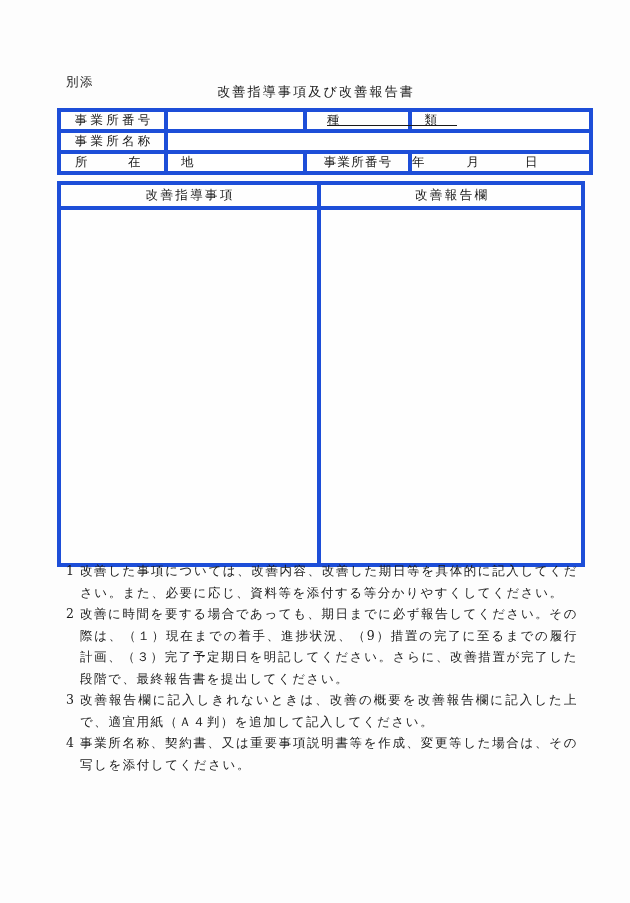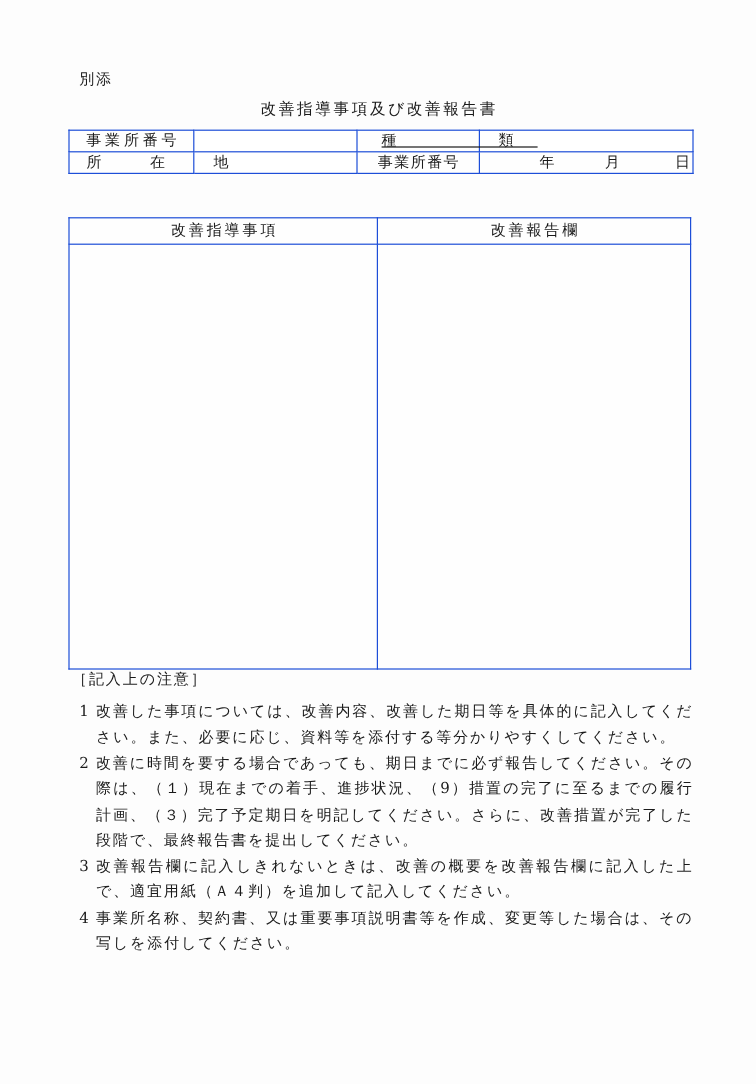--- a/index.html
+++ b/index.html
@@ -20,21 +20,21 @@
     position: absolute;
     left: 0; top: 0;
     width: 630px;
     height: 903px;
   }
 
   
   .attach-label {
     position: absolute;
     left: 66px;
-    top: 60px;
+    top: 76px;
     font-size: 12.5px;
     letter-spacing: 1.5px;
     line-height: 1;
     white-space: nowrap;
   }
 
   
   .doc-title {
     position: absolute;
     left: 0;
@@ -49,21 +49,21 @@
   }
 
   
   .tbl {
     position: absolute;
     border-collapse: collapse;
     table-layout: fixed;
     background: #fefefe;
   }
   .tbl td, .tbl th {
-    border: 1px solid #1d4ed8;
+    border: 4px solid #1d4ed8;
     padding: 0;
     font-weight: normal;
     font-size: 12.5px;
     vertical-align: middle;
   }
 
   
   #info-table {
     left: 57px;
     top: 108px;
@@ -90,21 +90,20 @@
   }
   .lbl-kind {
     letter-spacing: 20px;
     text-indent: 20px;
   }
   .value-cell {
     background: #ffffff;
   }
   .date-cell {
     padding: 0 12px 0 0;
-    text-align: right;
     white-space: nowrap;
   }
   .date-cell .ymd-y { margin-right: 38px; }
   .date-cell .ymd-m { margin-right: 42px; }
   .date-cell .ymd-d { margin-right: 2px; }
 
   
   #main-table {
     left: 57px;
     top: 181px;
@@ -167,20 +166,24 @@
 
   <div class="doc-title">改善指導事項及び改善報告書</div>
 
   <table class="tbl" id="info-table">
     <tbody>
       <tr>
         <td class="lbl-cell lbl-5" style="width:103px;">事業所番号</td>
         <td class="value-cell" style="width:135px;"></td>
         <td class="lbl-cell lbl-kind" style="width:101px;text-decoration:underline;">種　　類</td>
         <td class="value-cell" style="width:177px;"></td>
+      </tr>
+      <tr>
+        <td class="lbl-cell lbl-5">事業所名称</td>
+        <td class="value-cell" colspan="3"></td>
       </tr>
       <tr>
         <td class="lbl-cell lbl-3">所　在　地</td>
         <td class="value-cell"></td>
         <td class="lbl-cell lbl-mid">事業所番号</td>
         <td class="date-cell">
           <span class="ymd-y">年</span>
           <span class="ymd-m">月</span>
           <span class="ymd-d">日</span>
         </td>
@@ -197,21 +200,20 @@
     </thead>
     <tbody>
       <tr>
         <td class="writing-area"></td>
         <td class="writing-area"></td>
       </tr>
     </tbody>
   </table>
 
   <div class="notes">
-    <div class="notes-heading">［記入上の注意］</div>
 
     <div class="note-item">
       <span class="note-num">1</span>
       <span class="note-text">改善した事項については、改善内容、改善した期日等を具体的に記入してください。また、必要に応じ、資料等を添付する等分かりやすくしてください。</span>
     </div>
 
     <div class="note-item">
       <span class="note-num">2</span>
       <span class="note-text">改善に時間を要する場合であっても、期日までに必ず報告してください。その際は、（１）現在までの着手、進捗状況、（9）措置の完了に至るまでの履行計画、（３）完了予定期日を明記してください。さらに、改善措置が完了した段階で、最終報告書を提出してください。</span>
     </div>

